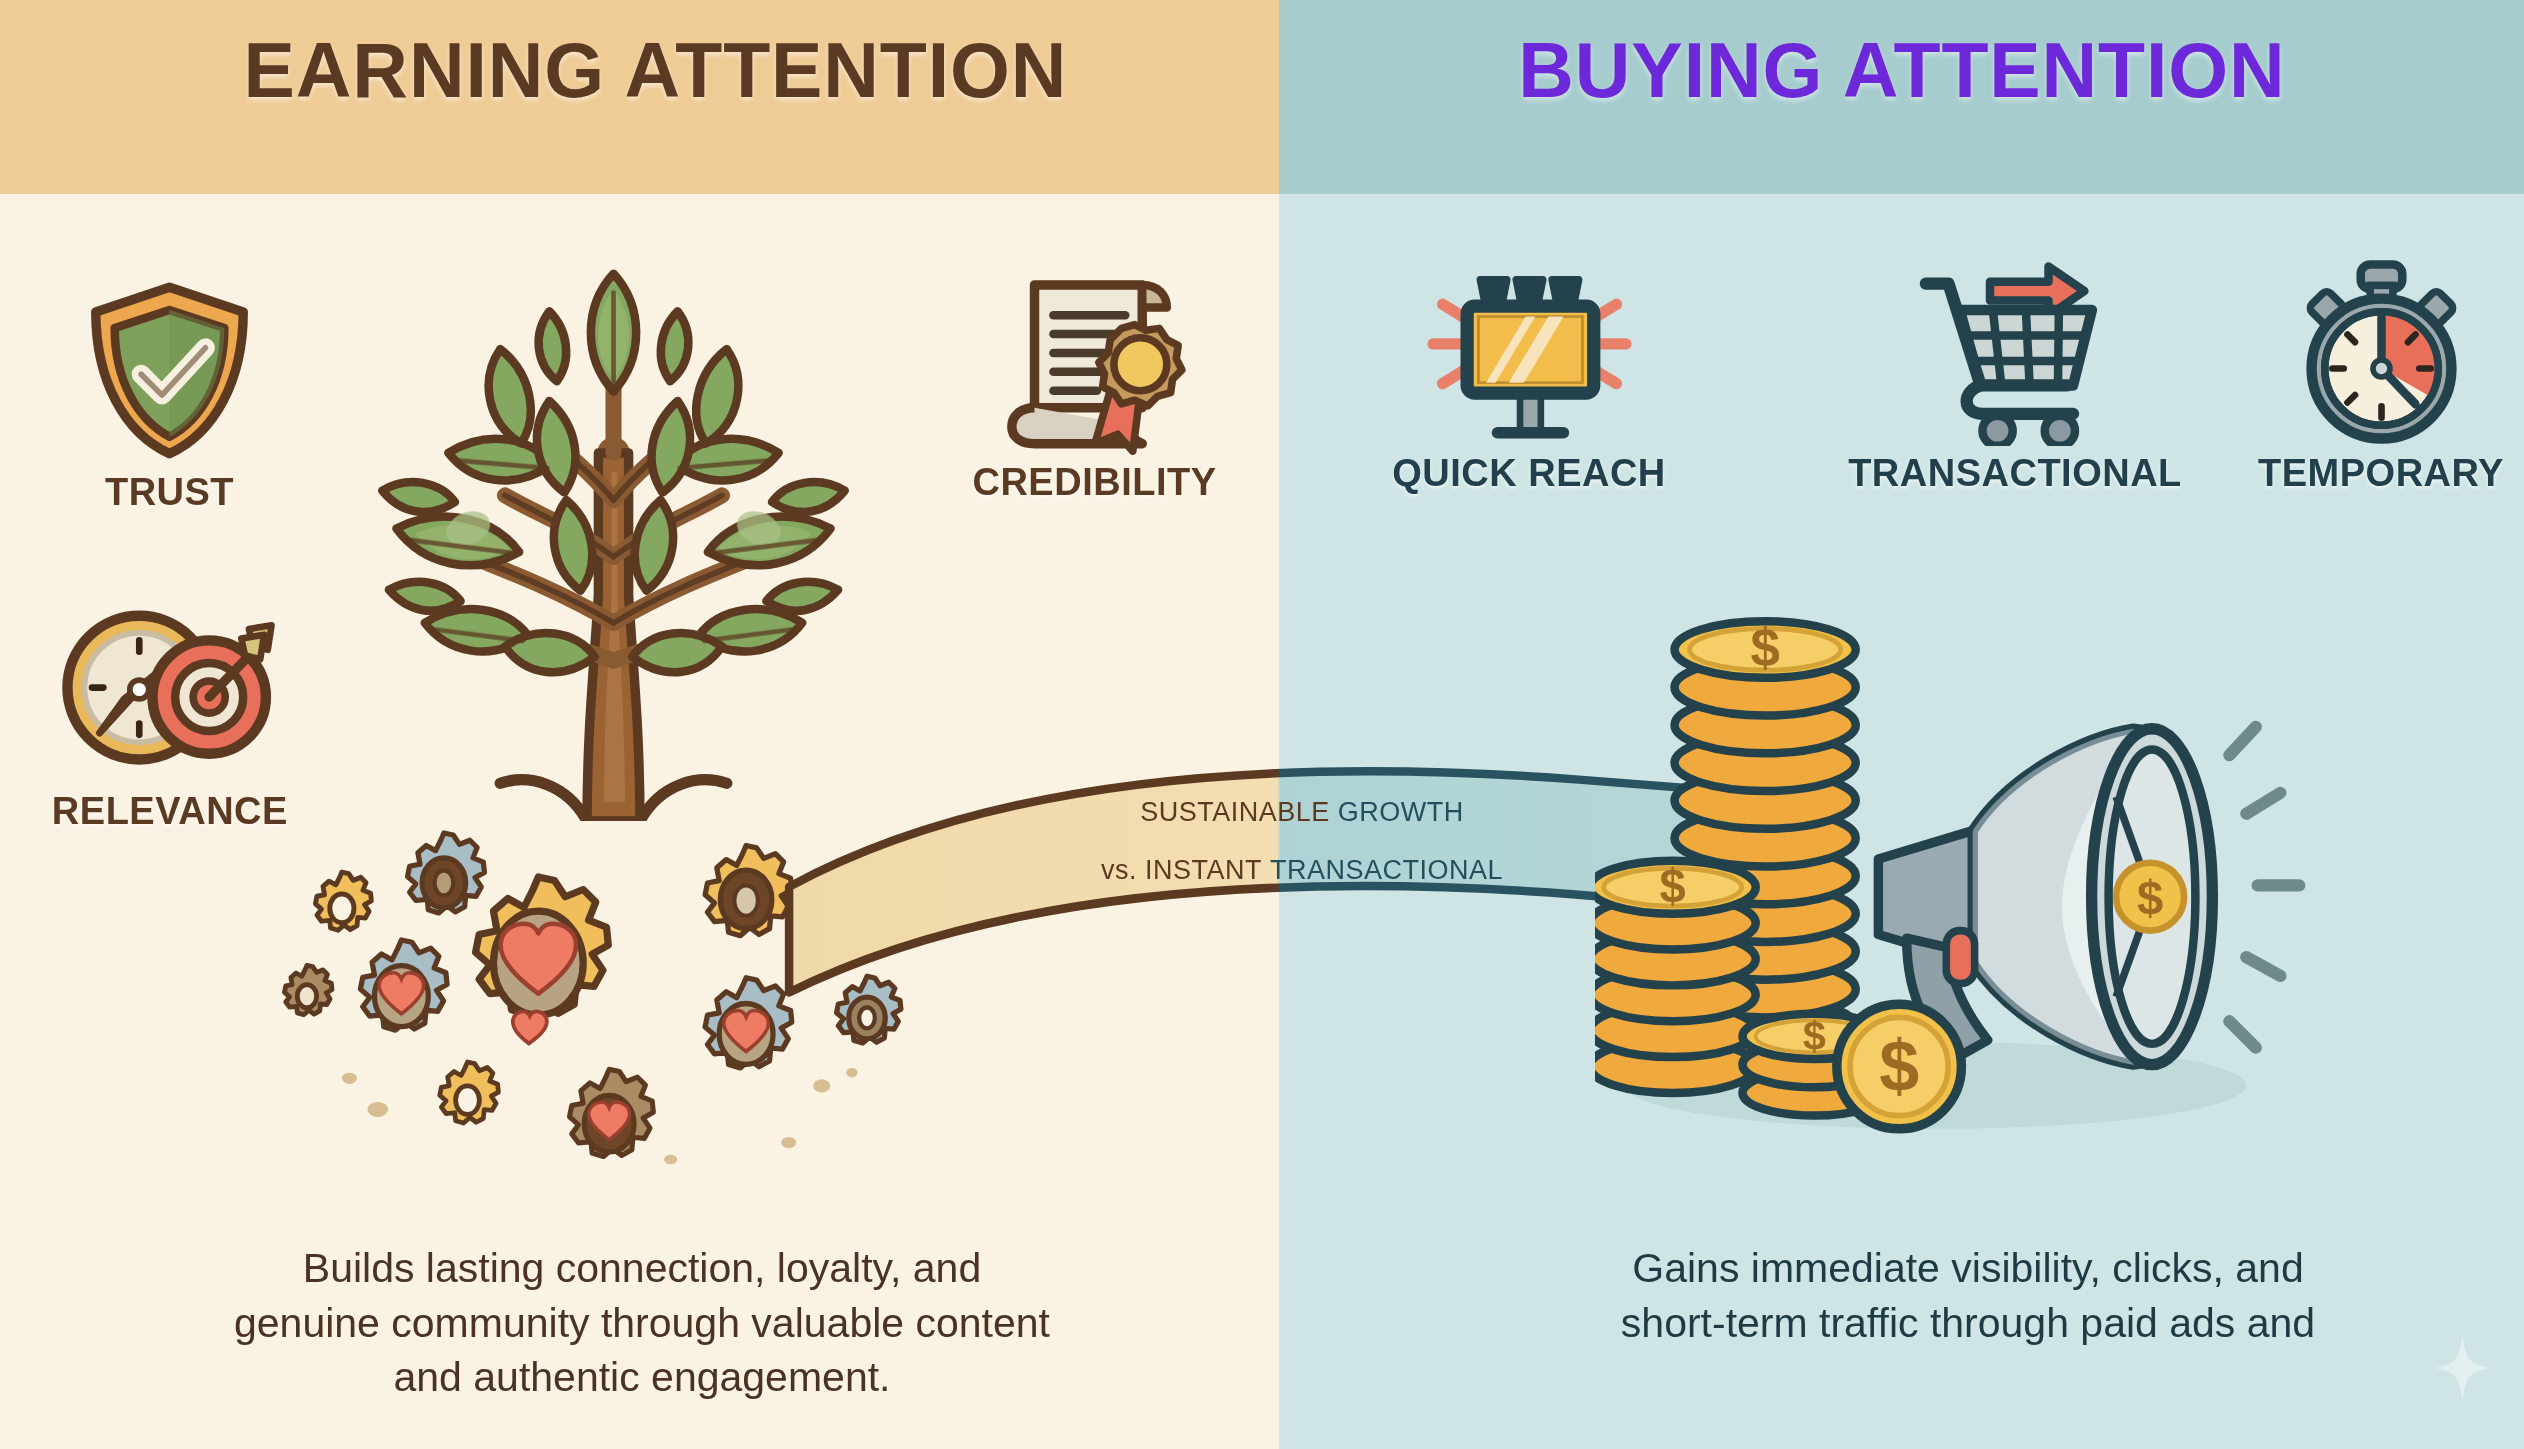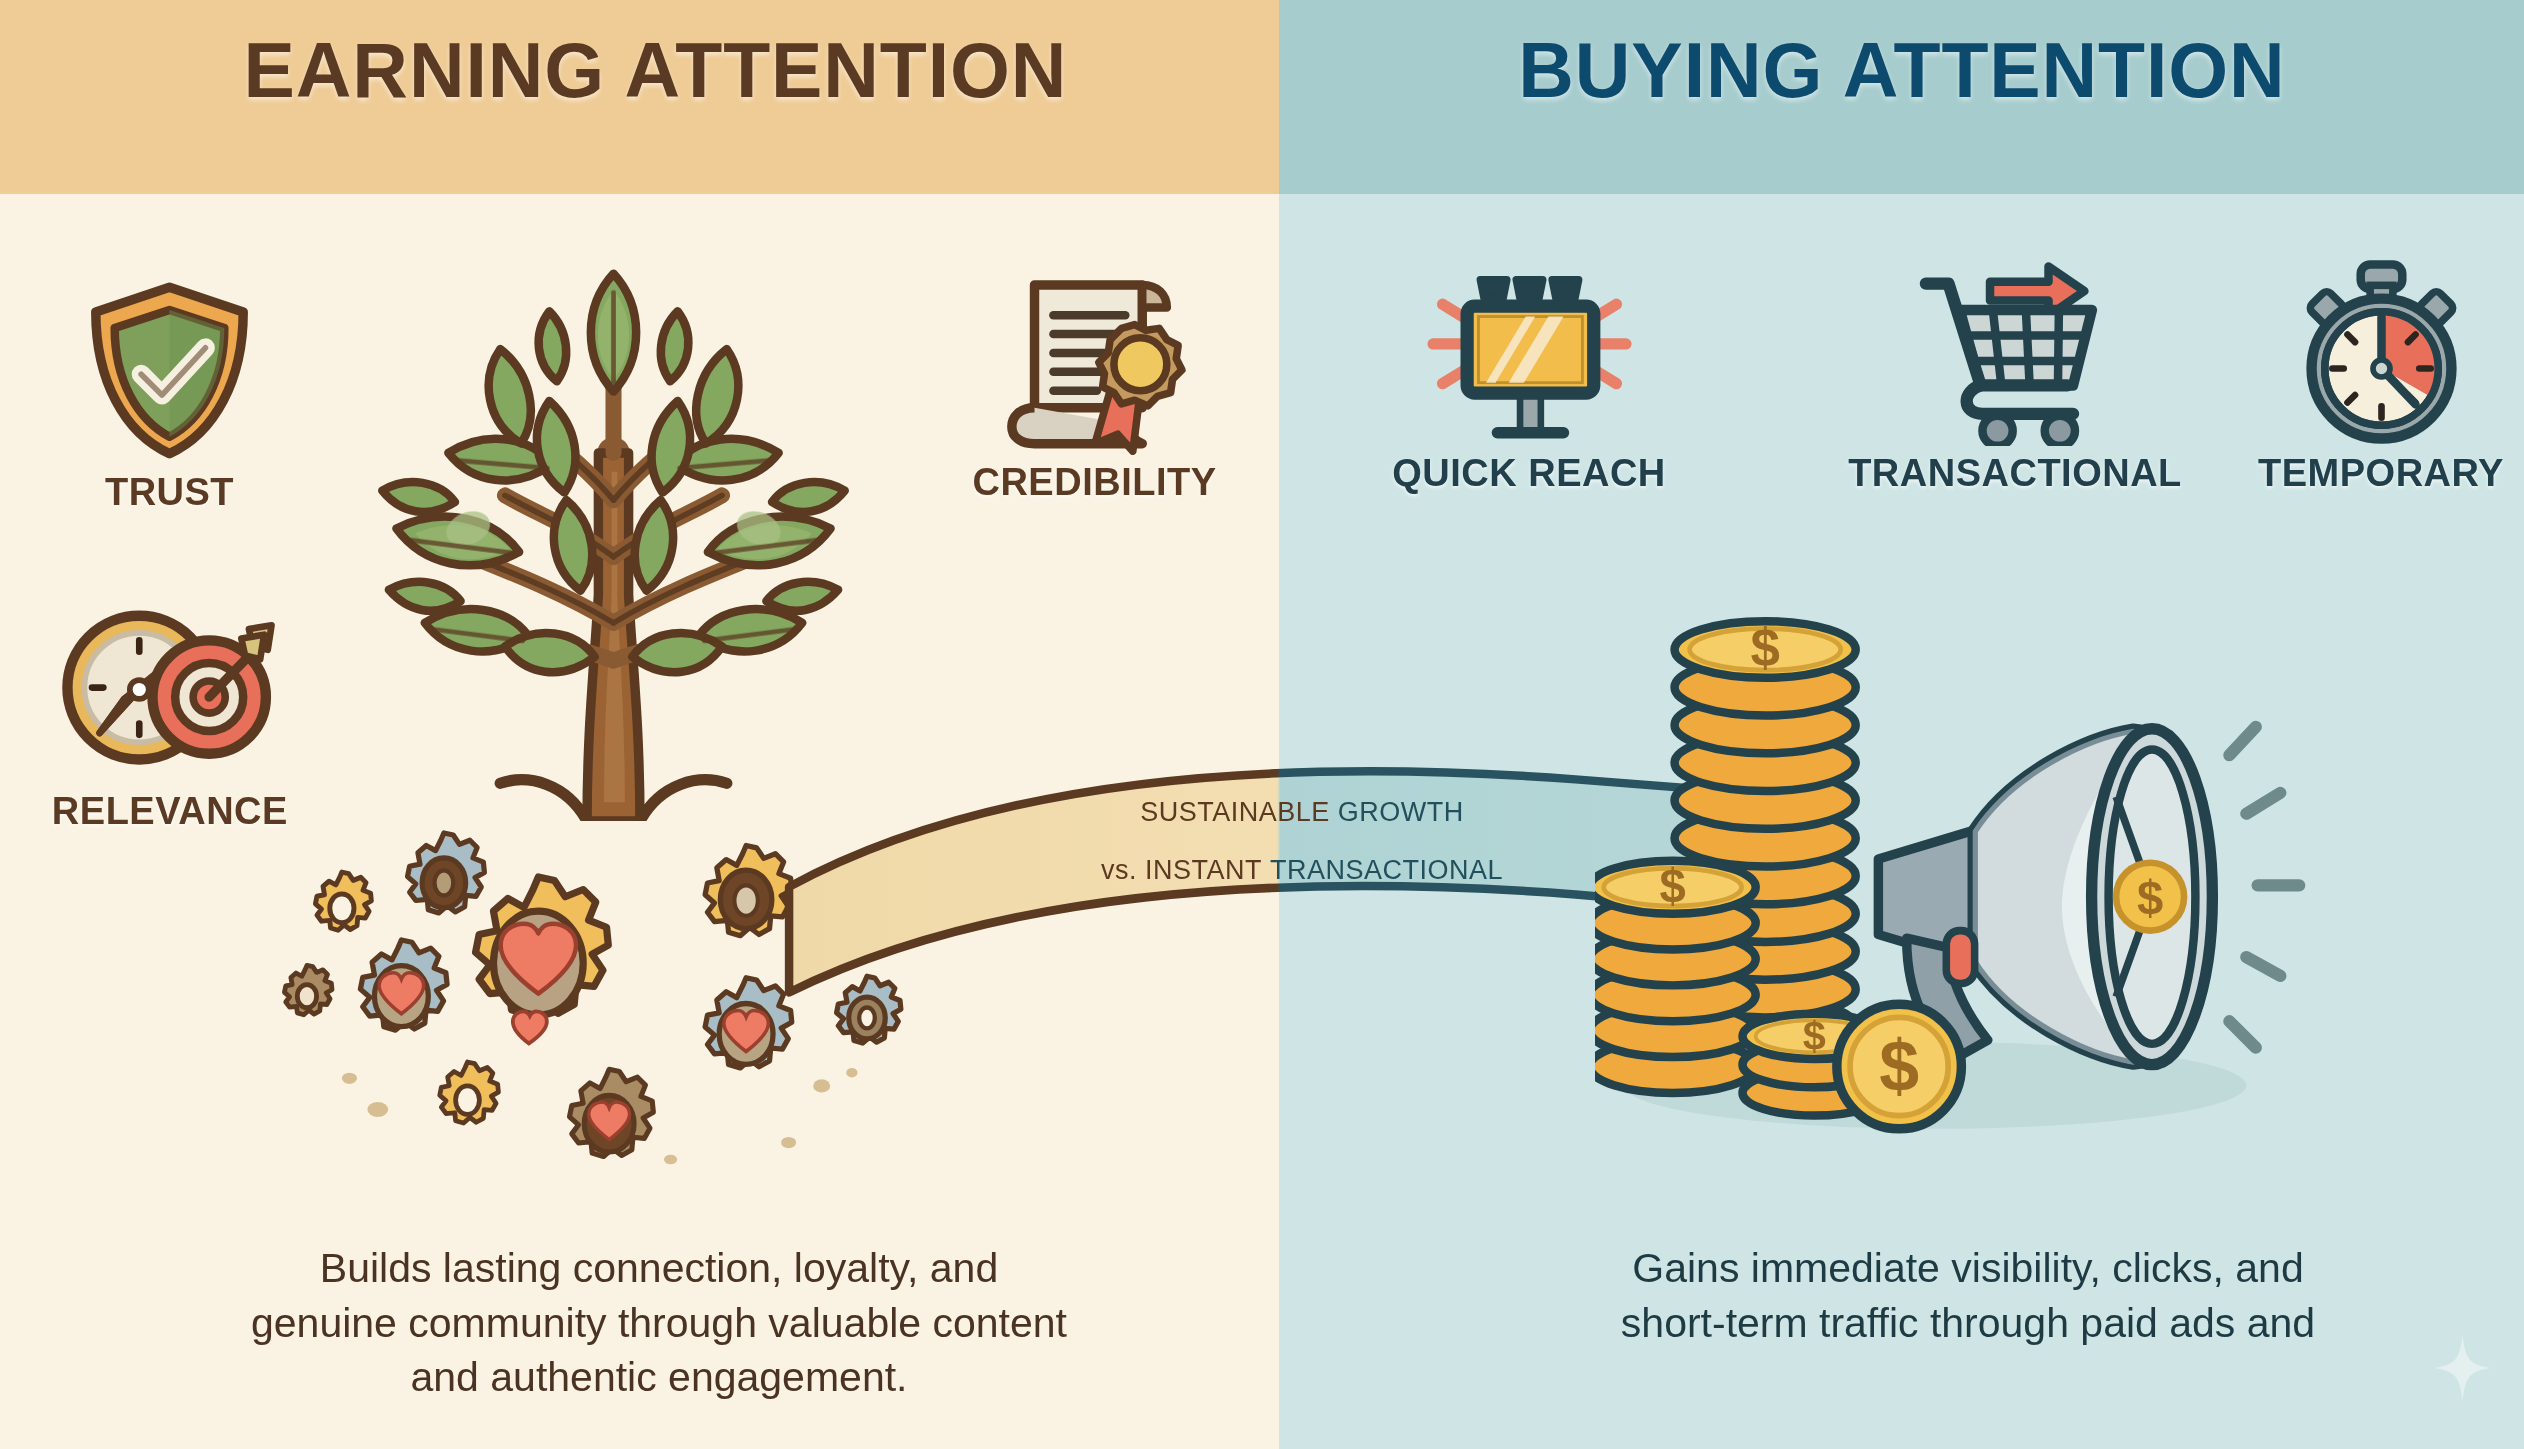--- a/index.html
+++ b/index.html
@@ -21,21 +21,21 @@
   .header.left  { left:0;    width:1279px; background:#EFCB95; }
   .header.right { left:1279px; width:1246px; background:#A6CCCE; }
   .header-title {
     position:absolute; left:0; right:0; top:26.4px;
     text-align:center;
     font-size:77px; font-weight:bold; letter-spacing:0.9px;
     font-family:"Liberation Sans", sans-serif;
     white-space:nowrap;
   }
   .header.left  .header-title { color:#5A3A22; text-shadow:0 2.8px 5.7px rgba(255,255,255,.55);padding-left:32px; }
-  .header.right .header-title { color:#0c4a6e; text-shadow:0 2.8px 5.7px rgba(255,255,255,.5); }
+  .header.right .header-title { color:#6d28d9; text-shadow:0 2.8px 5.7px rgba(255,255,255,.5); }
 
   
   .feature { position:absolute; text-align:center; }
   .feature .glyph { display:block; margin:0 auto; }
   .feature .flabel {
     display:block; margin-top:5.7px;
     font-size:38px; font-weight:bold; letter-spacing:0.5px;
     white-space:nowrap;
   }
   .feature.warm .flabel { color:#5A3A22; text-shadow:0 1.9px 3.8px rgba(255,255,255,.7); }
@@ -68,21 +68,21 @@
   .rib-wrap { position:absolute; left:783px; width:1038px; }
   .rib-seg { display:inline; }
   .rib-warm { color:#5B3A21; }
   .rib-cool { color:#21505C; }
 
   
   .caption {
     position:absolute; text-align:center;
     font-size:41px; line-height:1.33; font-weight:normal;
   }
-  #caption-left  { left:74px;   top:1241px; width:1170px; color:#4A3322; }
+  #caption-left  { left:57px;   top:1241px; width:1170px; color:#4A3322; }
   #caption-right { left:1482px; top:1241px; width:972px; color:#1E3B44; }
   .caption div { display:block; }
 
   
   #sparkle { position:absolute; right:34px; bottom:49px; width:57px; height:66px; opacity:.5; }
 </style>
 </head>
 <body>
 
 <div class="canvas">

